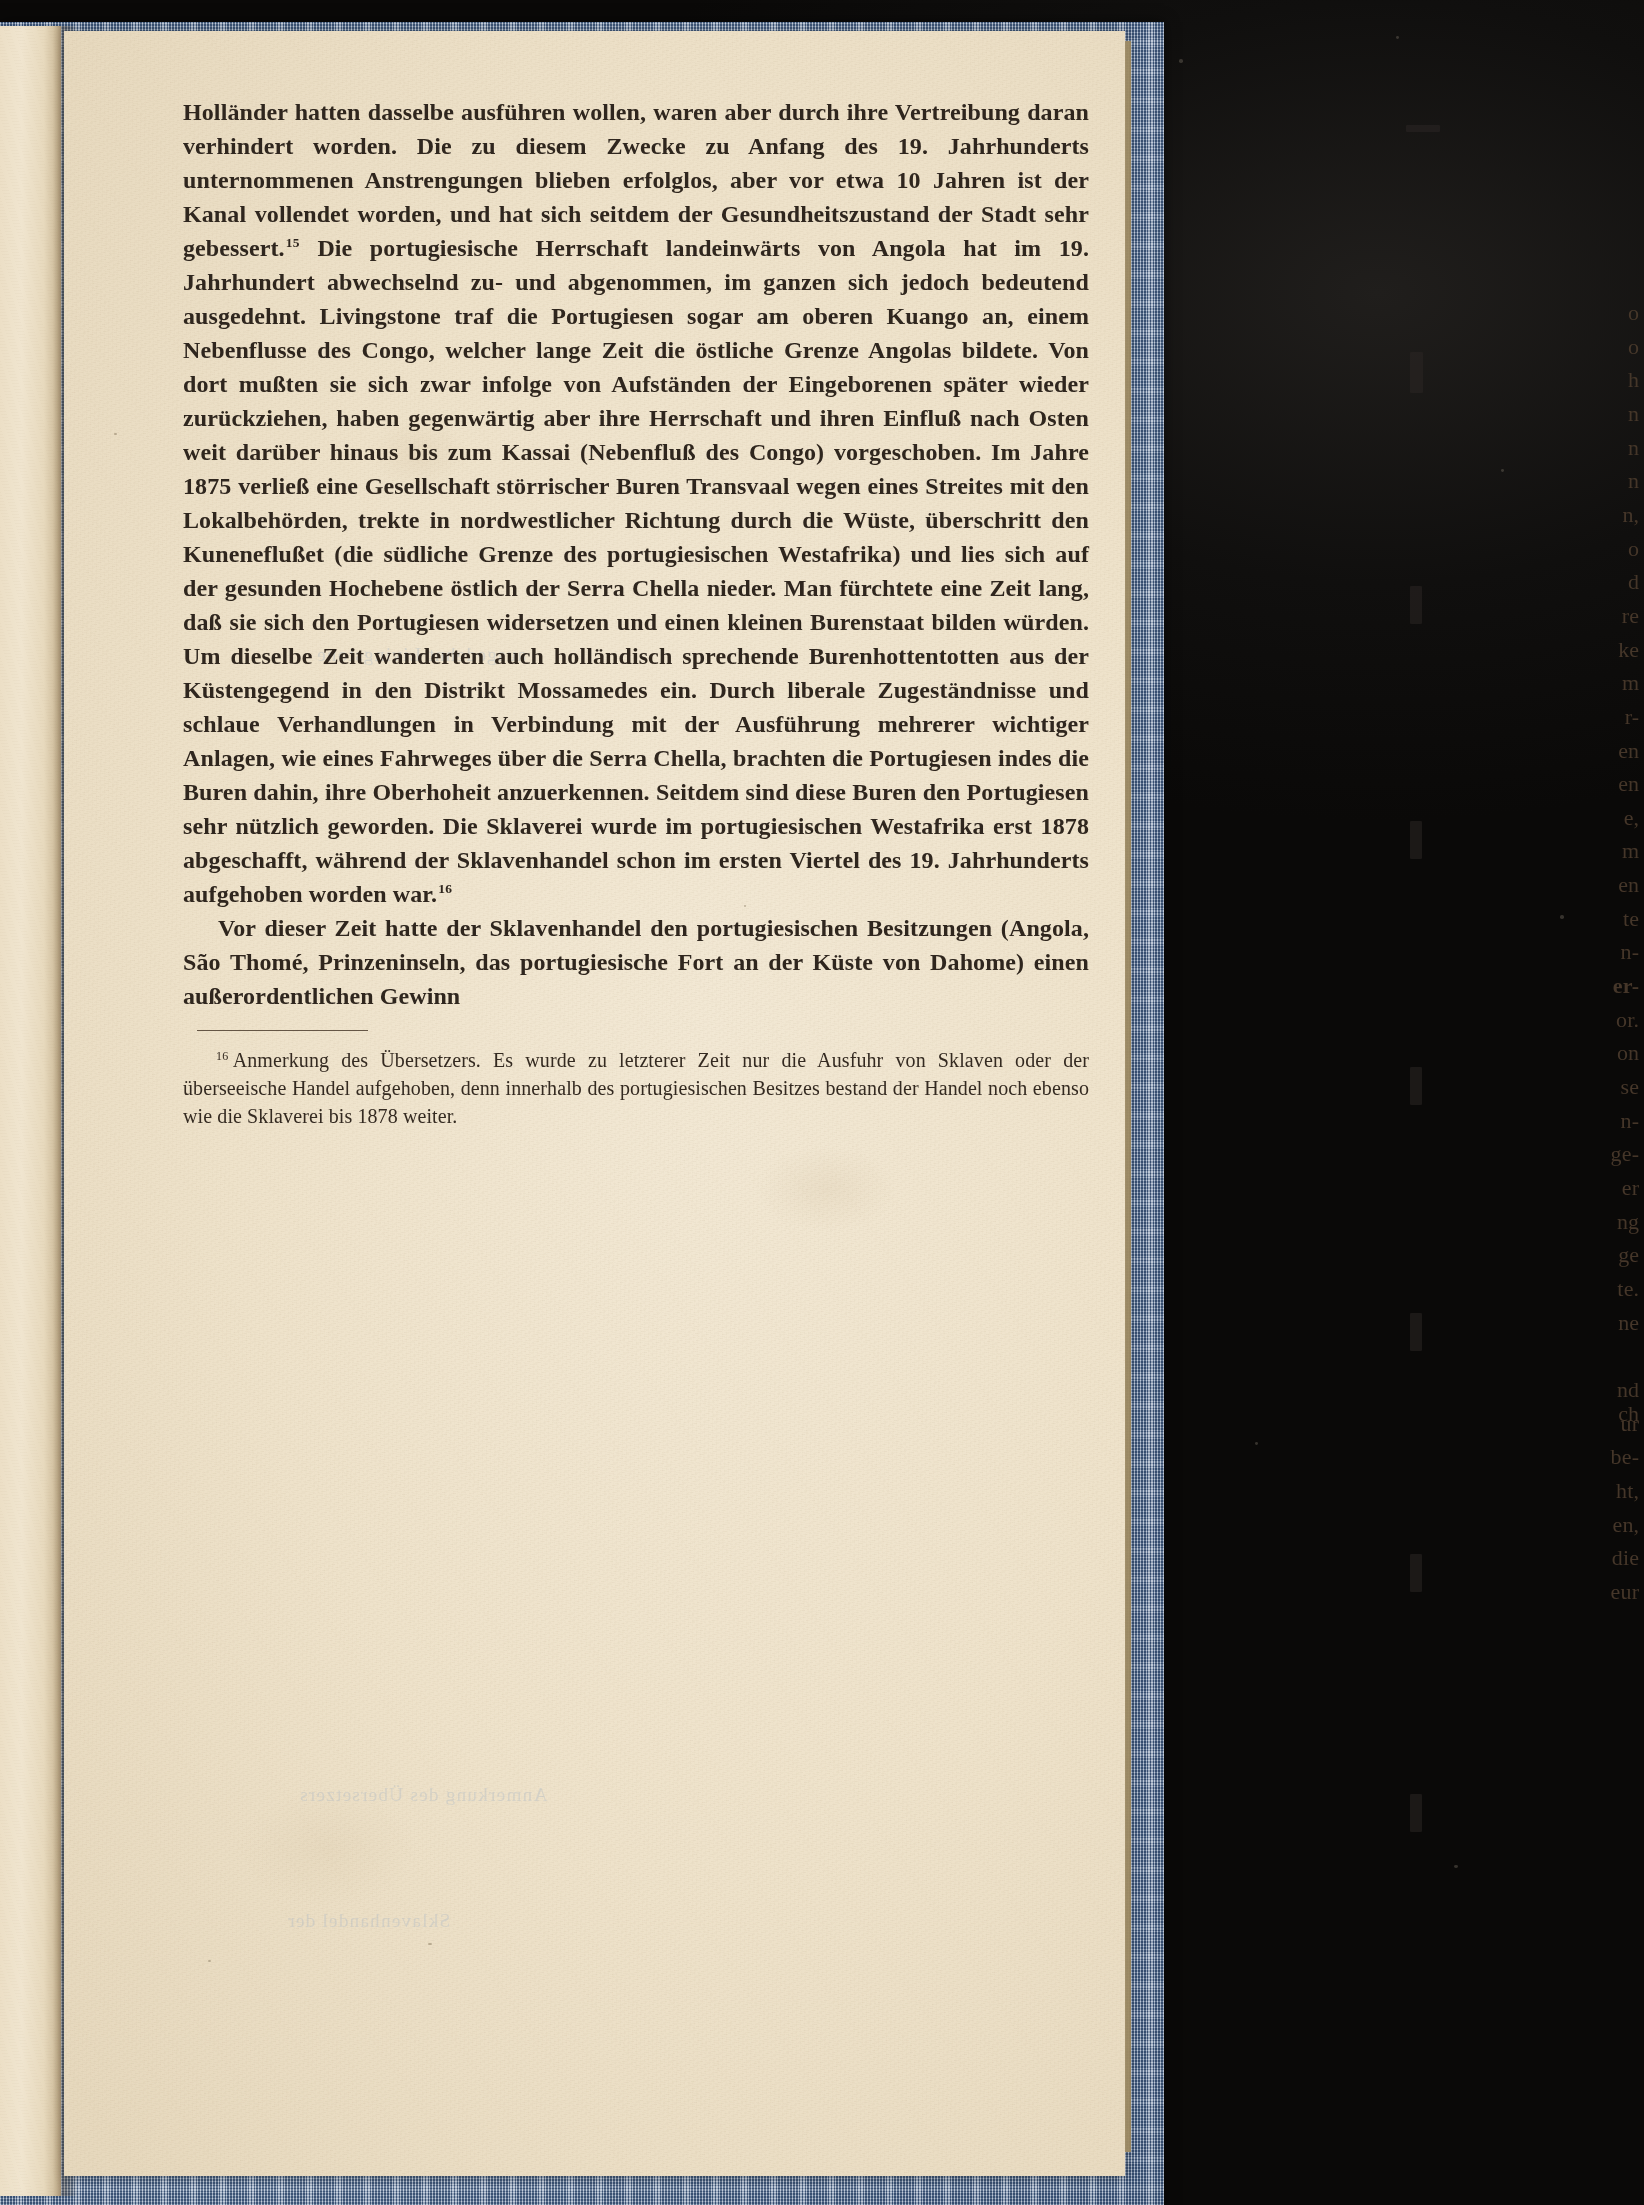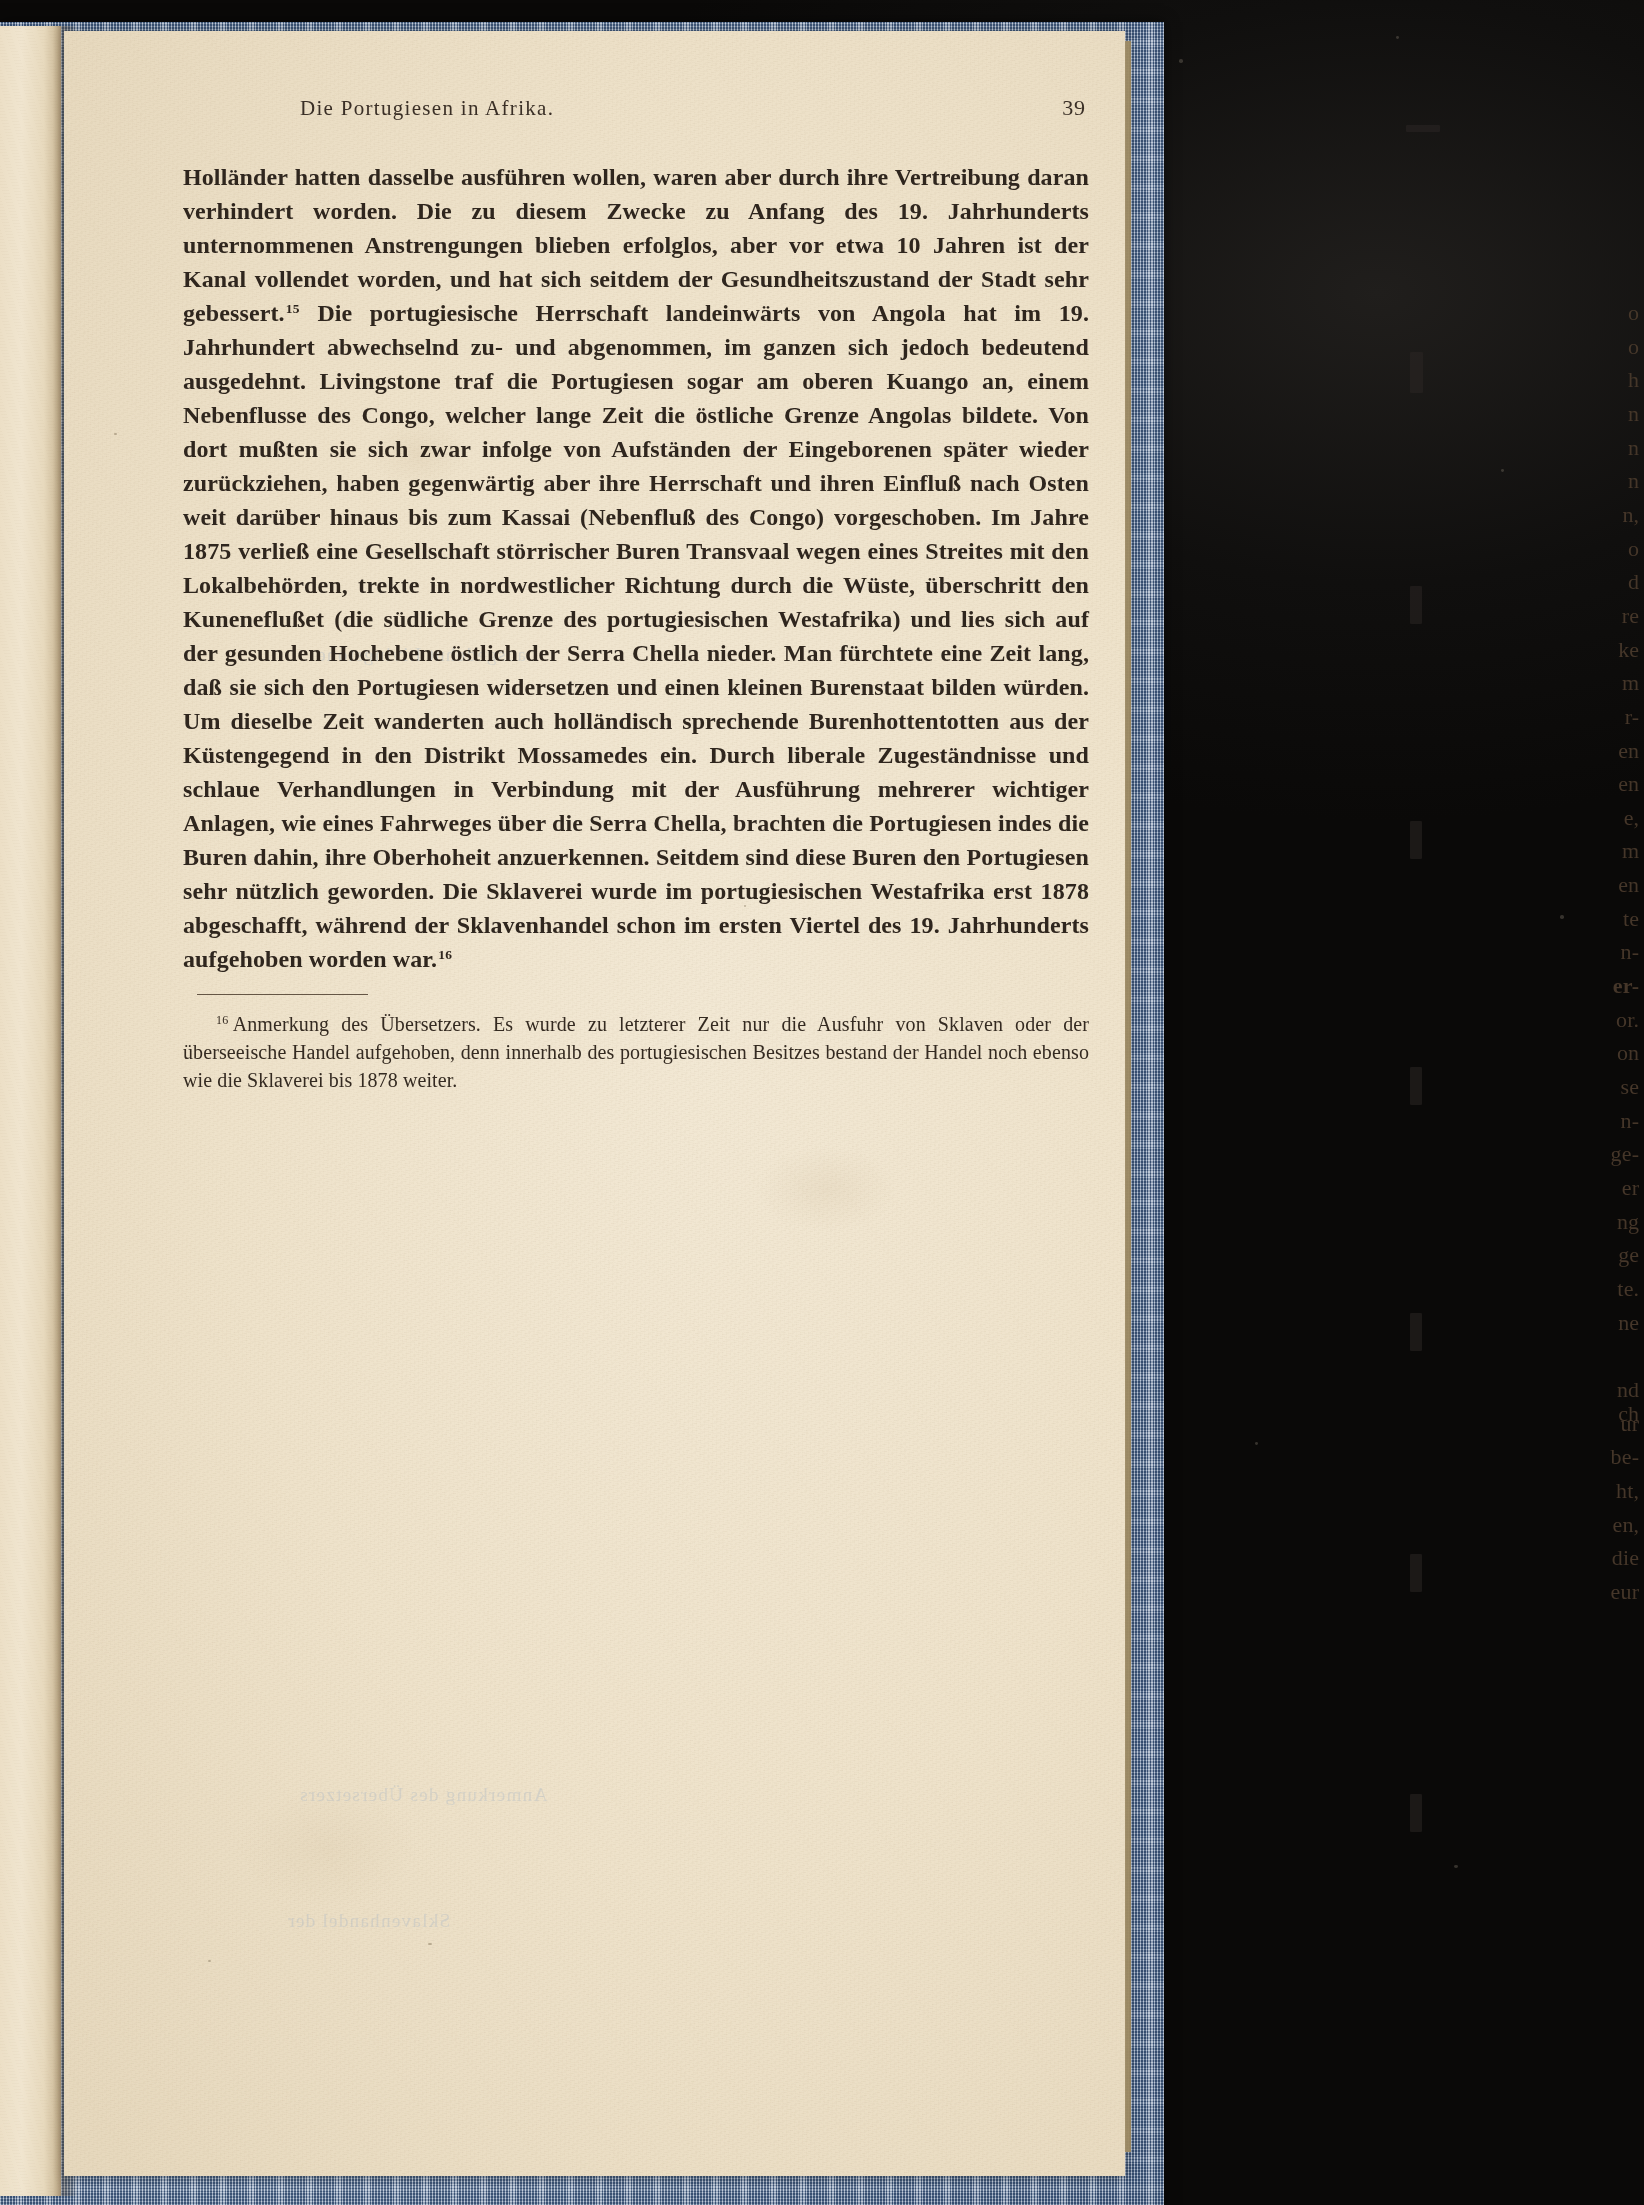--- a/index.html
+++ b/index.html
@@ -306,29 +306,26 @@
     <span class="fleck" style="left:680px;top:874px;width:2.3px;height:2.3px;"></span>
     <span class="fleck" style="left:144px;top:1929px;width:2.9px;height:2.3px;"></span>
     <span class="fleck" style="left:364px;top:1912px;width:3.5px;height:2.9px;"></span>
 
     <span class="bleed" style="left:252px;top:613px;">ausgedehnt Livingstone</span>
     <span class="bleed" style="left:235px;top:1753px;">Anmerkung des Übersetzers</span>
     <span class="bleed" style="left:223px;top:1879px;">Sklavenhandel der</span>
 
     <div class="textblock">
 
-      <div class="runhead">
-        <span class="runhead-title">Die Portugiesen in Afrika.</span>
-        <span class="runhead-folio">39</span>
-      </div>
 
       <div class="body">
 
         <p><span>Holländer hatten dasselbe ausführen wollen, waren aber durch ihre Vertreibung daran verhindert worden.  Die zu diesem Zwecke zu Anfang des 19. Jahrhunderts unternommenen Anstrengungen blieben erfolglos, aber vor etwa 10 Jahren ist der Kanal vollendet worden, und hat sich seitdem der Gesundheitszustand der Stadt sehr gebessert.</span><sup class="fnref">15</sup><span> Die portugiesische Herrschaft landeinwärts von Angola hat im 19. Jahrhundert abwechselnd zu- und abgenommen, im ganzen sich jedoch bedeutend ausgedehnt.  Livingstone traf die Portugiesen sogar am oberen Kuango an, einem Nebenflusse des Congo, welcher lange Zeit die östliche Grenze Angolas bildete.  Von dort mußten sie sich zwar infolge von Aufständen der Eingeborenen später wieder zurückziehen, haben gegenwärtig aber ihre Herrschaft und ihren Einfluß nach Osten weit darüber hinaus bis zum Kassai (Nebenfluß des Congo) vorgeschoben.  Im Jahre 1875 verließ eine Gesellschaft störrischer Buren Transvaal wegen eines Streites mit den Lokalbehörden, trekte in nordwestlicher Richtung durch die Wüste, überschritt den Kuneneflußet (die südliche Grenze des portugiesischen Westafrika) und lies sich auf der gesunden Hochebene östlich der Serra Chella nieder.  Man fürchtete eine Zeit lang, daß sie sich den Portugiesen widersetzen und einen kleinen Burenstaat bilden würden.  Um dieselbe Zeit wanderten auch holländisch sprechende Burenhottentotten aus der Küstengegend in den Distrikt Mossamedes ein.  Durch liberale Zugeständnisse und schlaue Verhandlungen in Verbindung mit der Ausführung mehrerer wichtiger Anlagen, wie eines Fahrweges über die Serra Chella, brachten die Portugiesen indes die Buren dahin, ihre Oberhoheit anzuerkennen.  Seitdem sind diese Buren den Portugiesen sehr nützlich geworden.  Die Sklaverei wurde im portugiesischen Westafrika erst 1878 abgeschafft, während der Sklavenhandel schon im ersten Viertel des 19. Jahrhunderts aufgehoben worden war.</span><sup class="fnref">16</sup></p>
 
+        <p class="indent">Vor dieser Zeit hatte der Sklavenhandel den portugiesischen Besitzungen (Angola, São Thomé, Prinzeninseln, das portugiesische Fort an der Küste von Dahome) einen außerordentlichen Gewinn</p>
       </div>
 
       <div class="fn-rule"></div>
 
       <div class="footnotes">
 
         <p class="fn"><sup class="fnnum">16</sup><span>Anmerkung des Übersetzers.  Es wurde zu letzterer Zeit nur die Ausfuhr von Sklaven oder der überseeische Handel aufgehoben, denn innerhalb des portugiesischen Besitzes bestand der Handel noch ebenso wie die Sklaverei bis 1878 weiter.</span></p>
       </div>
 
     </div>

